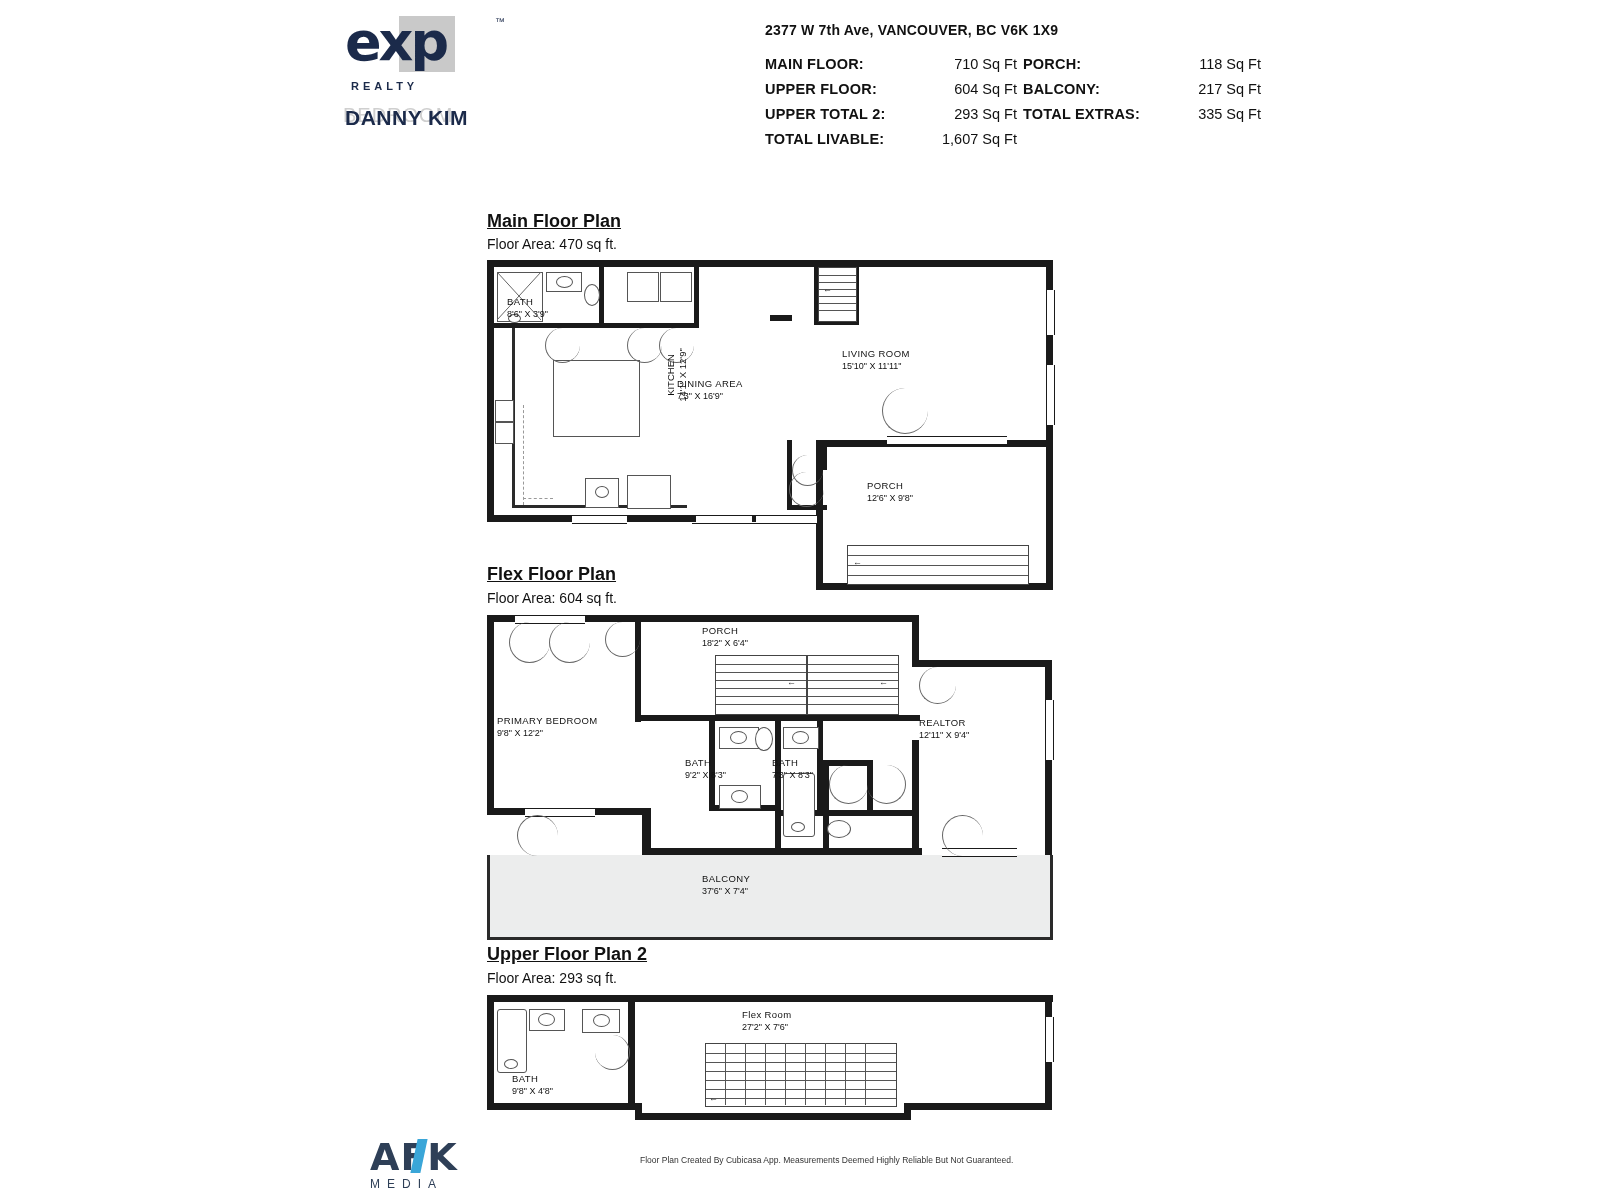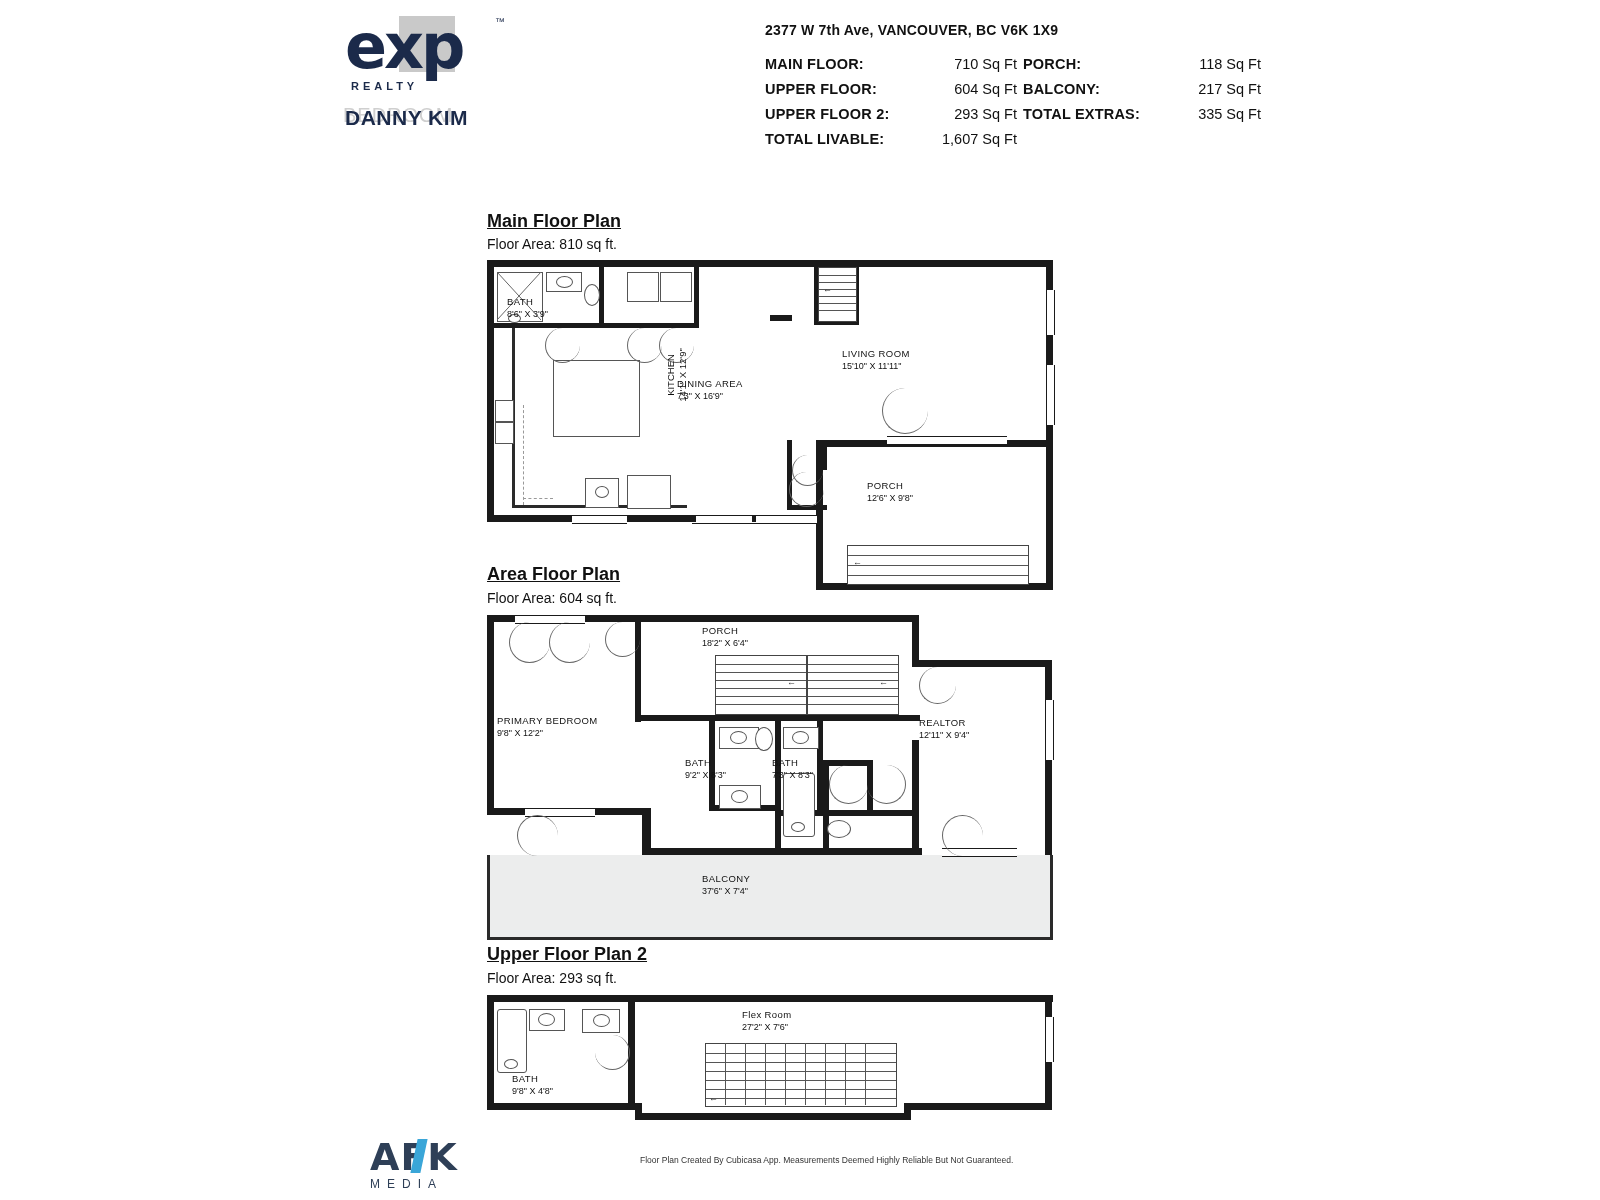--- a/index.html
+++ b/index.html
@@ -8,21 +8,21 @@
     font-family:"Liberation Sans", sans-serif;
     color:#111;position:relative;overflow:hidden;
   }
   .page{position:relative;width:1600px;height:1200px;}
 
   
   .agent-block{position:absolute;left:345px;top:8px;width:300px;}
   .exp-logo{position:relative;width:170px;height:92px;}
   .exp-logo .ex{
     font-family:"DejaVu Sans", sans-serif;
-    font-size:62px;font-weight:bold;color:#1b2a4a;letter-spacing:-3px;
+    font-size:54px;font-weight:bold;color:#1b2a4a;letter-spacing:-3px;
     position:absolute;left:0;top:2px;
   }
   .exp-logo .sq{
     position:absolute;left:54px;top:8px;width:56px;height:56px;background:#c9c9c9;z-index:-1;
   }
   .exp-logo .realty{
     position:absolute;left:6px;top:72px;font-size:11px;letter-spacing:4px;color:#1b2a4a;font-weight:bold;
   }
   .exp-logo .tm{position:absolute;left:150px;top:8px;font-size:10px;color:#1b2a4a;}
   .agent-name{
@@ -105,33 +105,33 @@
       <div class="lbl2 b">PORCH:</div>
       <div class="val2">118 Sq Ft</div>
     </div>
     <div class="row">
       <div class="lbl b">UPPER FLOOR:</div>
       <div class="val">604 Sq Ft</div>
       <div class="lbl2 b">BALCONY:</div>
       <div class="val2">217 Sq Ft</div>
     </div>
     <div class="row">
-      <div class="lbl b">UPPER FLOOR 2:</div>
+      <div class="lbl b">UPPER TOTAL 2:</div>
       <div class="val">293 Sq Ft</div>
       <div class="lbl2 b">TOTAL EXTRAS:</div>
       <div class="val2">335 Sq Ft</div>
     </div>
     <div class="row">
       <div class="lbl b">TOTAL LIVABLE:</div>
       <div class="val">1,607 Sq Ft</div>
     </div>
   </div>
 
   <div class="sec-title" style="left:487px;top:211px;">Main Floor Plan</div>
-  <div class="sec-sub" style="left:487px;top:236px;">Floor Area: 810 sq ft.</div>
+  <div class="sec-sub" style="left:487px;top:236px;">Floor Area: 470 sq ft.</div>
 
   <div class="plan" style="left:487px;top:260px;width:570px;height:340px;">
 
     <div class="wall" style="left:0;top:0;width:566px;height:7px;"></div>
     <div class="wall" style="left:0;top:0;width:7px;height:262px;"></div>
     <div class="wall" style="left:0;top:255px;width:210px;height:7px;"></div>
     <div class="wall" style="left:559px;top:0;width:7px;height:180px;"></div>
     <div class="wall" style="left:329px;top:180px;width:237px;height:7px;"></div>
     <div class="wall" style="left:329px;top:180px;width:7px;height:150px;"></div>
     <div class="wall" style="left:559px;top:180px;width:7px;height:150px;"></div>
@@ -226,21 +226,21 @@
     <div class="label" style="left:355px;top:88px;width:150px;">
       <div class="nm">LIVING ROOM</div>
       <div class="dm">15'10" X 11'11"</div>
     </div>
     <div class="label" style="left:380px;top:220px;width:150px;">
       <div class="nm">PORCH</div>
       <div class="dm">12'6" X 9'8"</div>
     </div>
   </div>
 
-  <div class="sec-title" style="left:487px;top:564px;">Area Floor Plan</div>
+  <div class="sec-title" style="left:487px;top:564px;">Flex Floor Plan</div>
   <div class="sec-sub" style="left:487px;top:590px;">Floor Area: 604 sq ft.</div>
 
   <div class="plan" style="left:487px;top:615px;width:575px;height:325px;">
 
     <div class="gray" style="left:0;top:240px;width:566px;height:85px;"></div>
 
     <div class="wall" style="left:0;top:0;width:432px;height:7px;"></div>
     <div class="wall" style="left:0;top:0;width:7px;height:200px;"></div>
     <div class="wall" style="left:0;top:193px;width:155px;height:7px;"></div>
     <div class="wall" style="left:425px;top:0;width:7px;height:45px;"></div>

